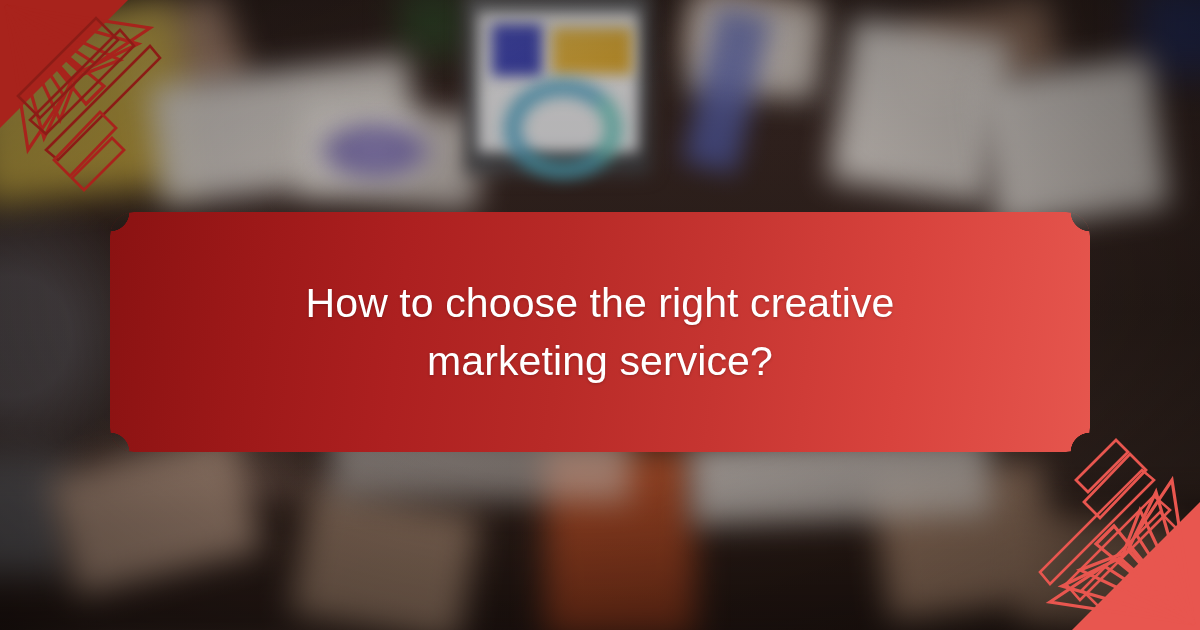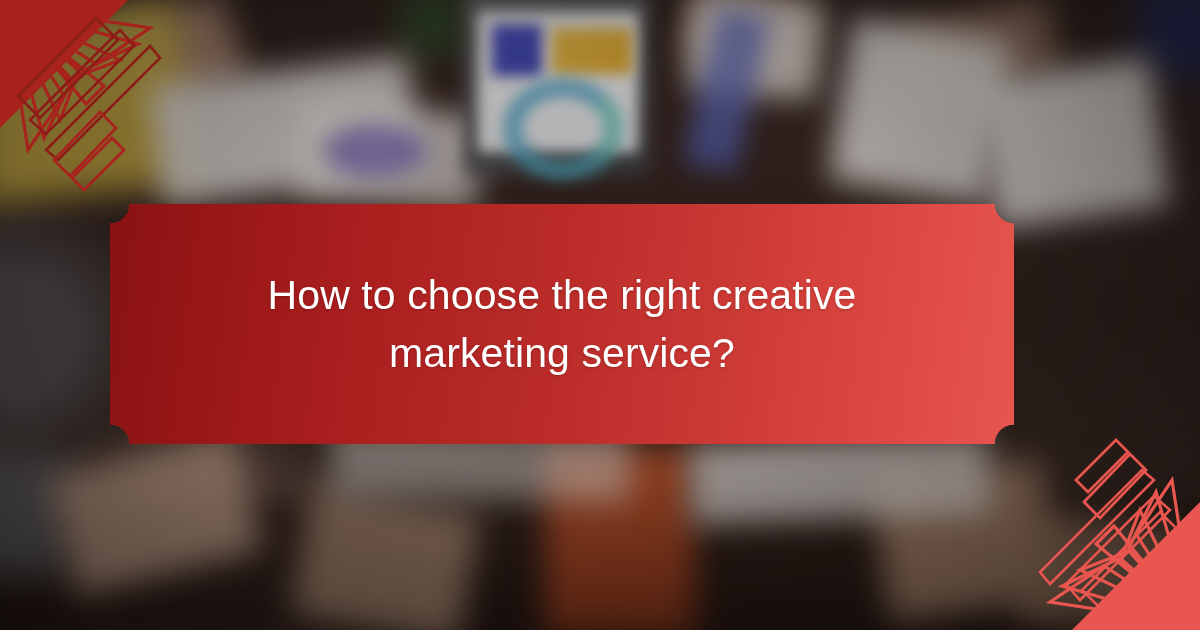--- a/index.html
+++ b/index.html
@@ -160,22 +160,22 @@
     pointer-events: none;
   }
   .ornament.tl { left: 0; top: 0; }
   .ornament.br { right: 0; bottom: 0; transform: rotate(180deg); }
   .ornament svg { display: block; width: 100%; height: 100%; }
 
   
   #title-card {
     position: absolute;
     left: 110px;
-    top: 204px;
-    width: 904px;
+    top: 212px;
+    width: 980px;
     height: 240px;
     background: linear-gradient(97deg,
         #8a1212 0%,
         #9c1818 14%,
         #ad2020 30%,
         #b82a27 46%,
         #c63531 62%,
         #d8433d 80%,
         #e6564e 100%);
     display: flex;
@@ -187,20 +187,21 @@
       radial-gradient(circle 19px at 100% 0,    transparent 0 19px, #000 19.6px),
       radial-gradient(circle 19px at 0 100%,    transparent 0 19px, #000 19.6px),
       radial-gradient(circle 19px at 100% 100%, transparent 0 19px, #000 19.6px);
     -webkit-mask-composite: source-in;
     mask-image:
       radial-gradient(circle 19px at 0 0,       transparent 0 19px, #000 19.6px),
       radial-gradient(circle 19px at 100% 0,    transparent 0 19px, #000 19.6px),
       radial-gradient(circle 19px at 0 100%,    transparent 0 19px, #000 19.6px),
       radial-gradient(circle 19px at 100% 100%, transparent 0 19px, #000 19.6px);
     mask-composite: intersect;
+    border-radius: 24px;
   }
 
   #title-text {
     color: #ffffff;
     font-size: 41px;
     line-height: 1.42;
     font-weight: 400;
     text-align: center;
     letter-spacing: .1px;
     max-width: 640px;

